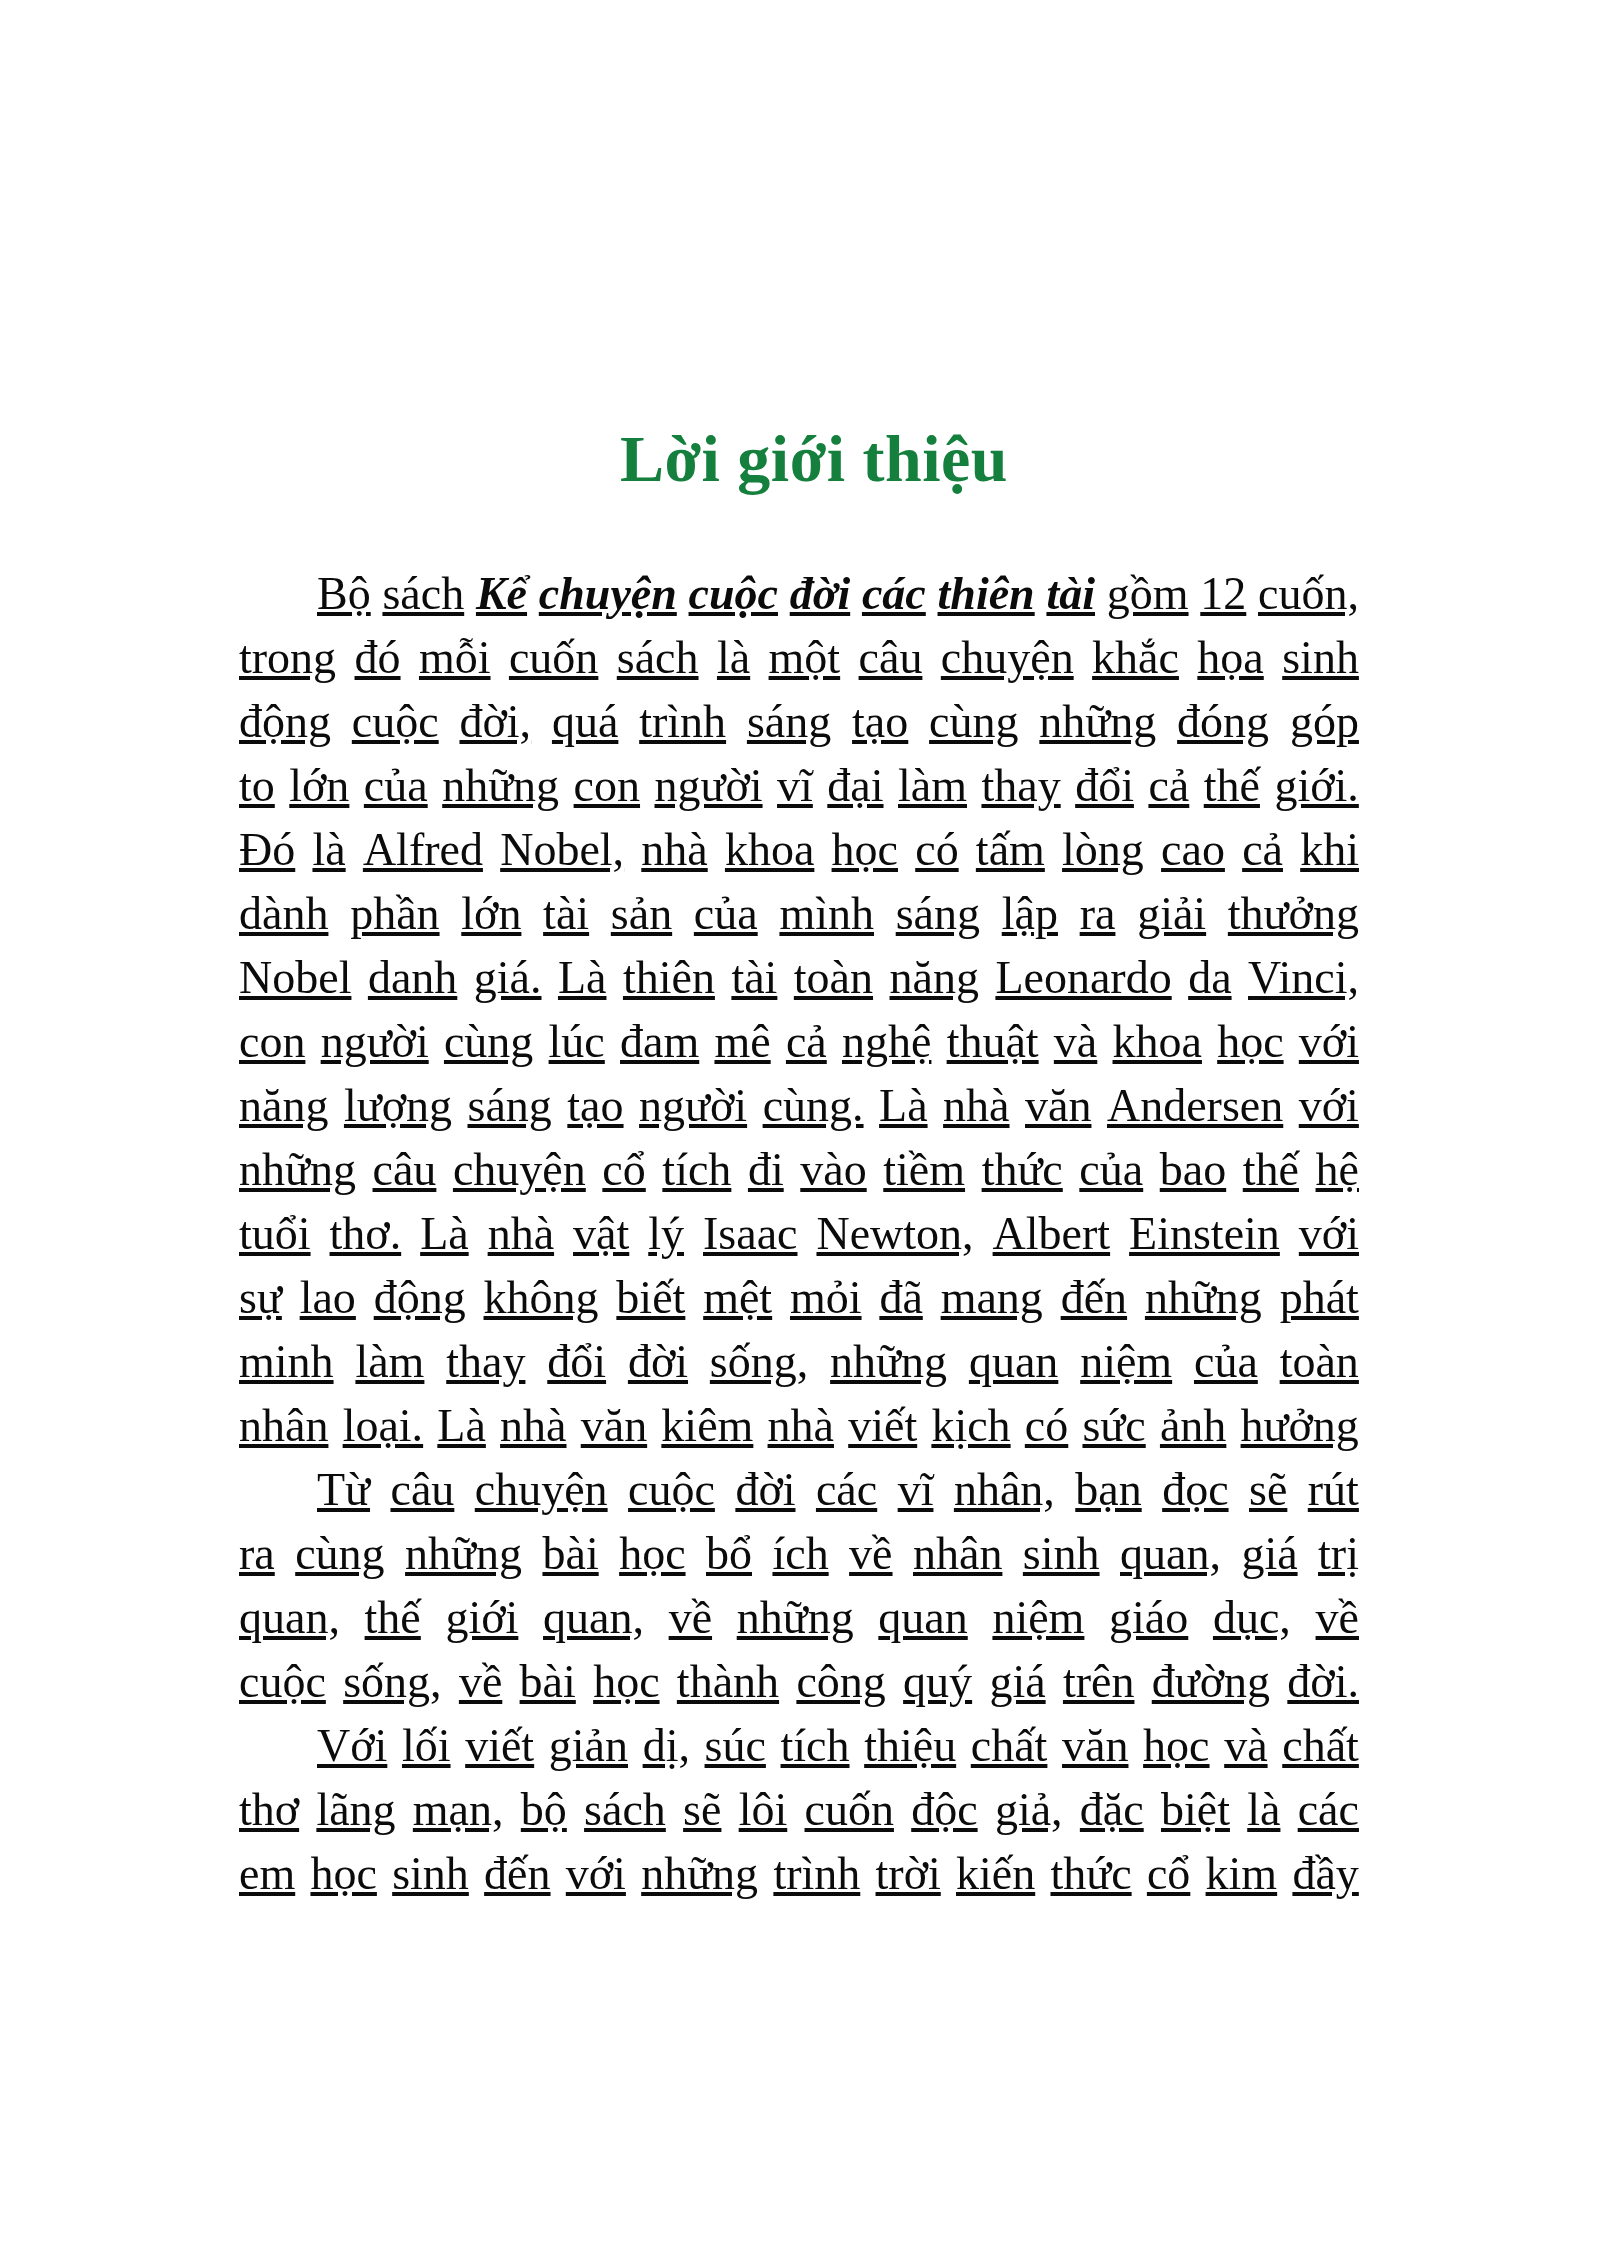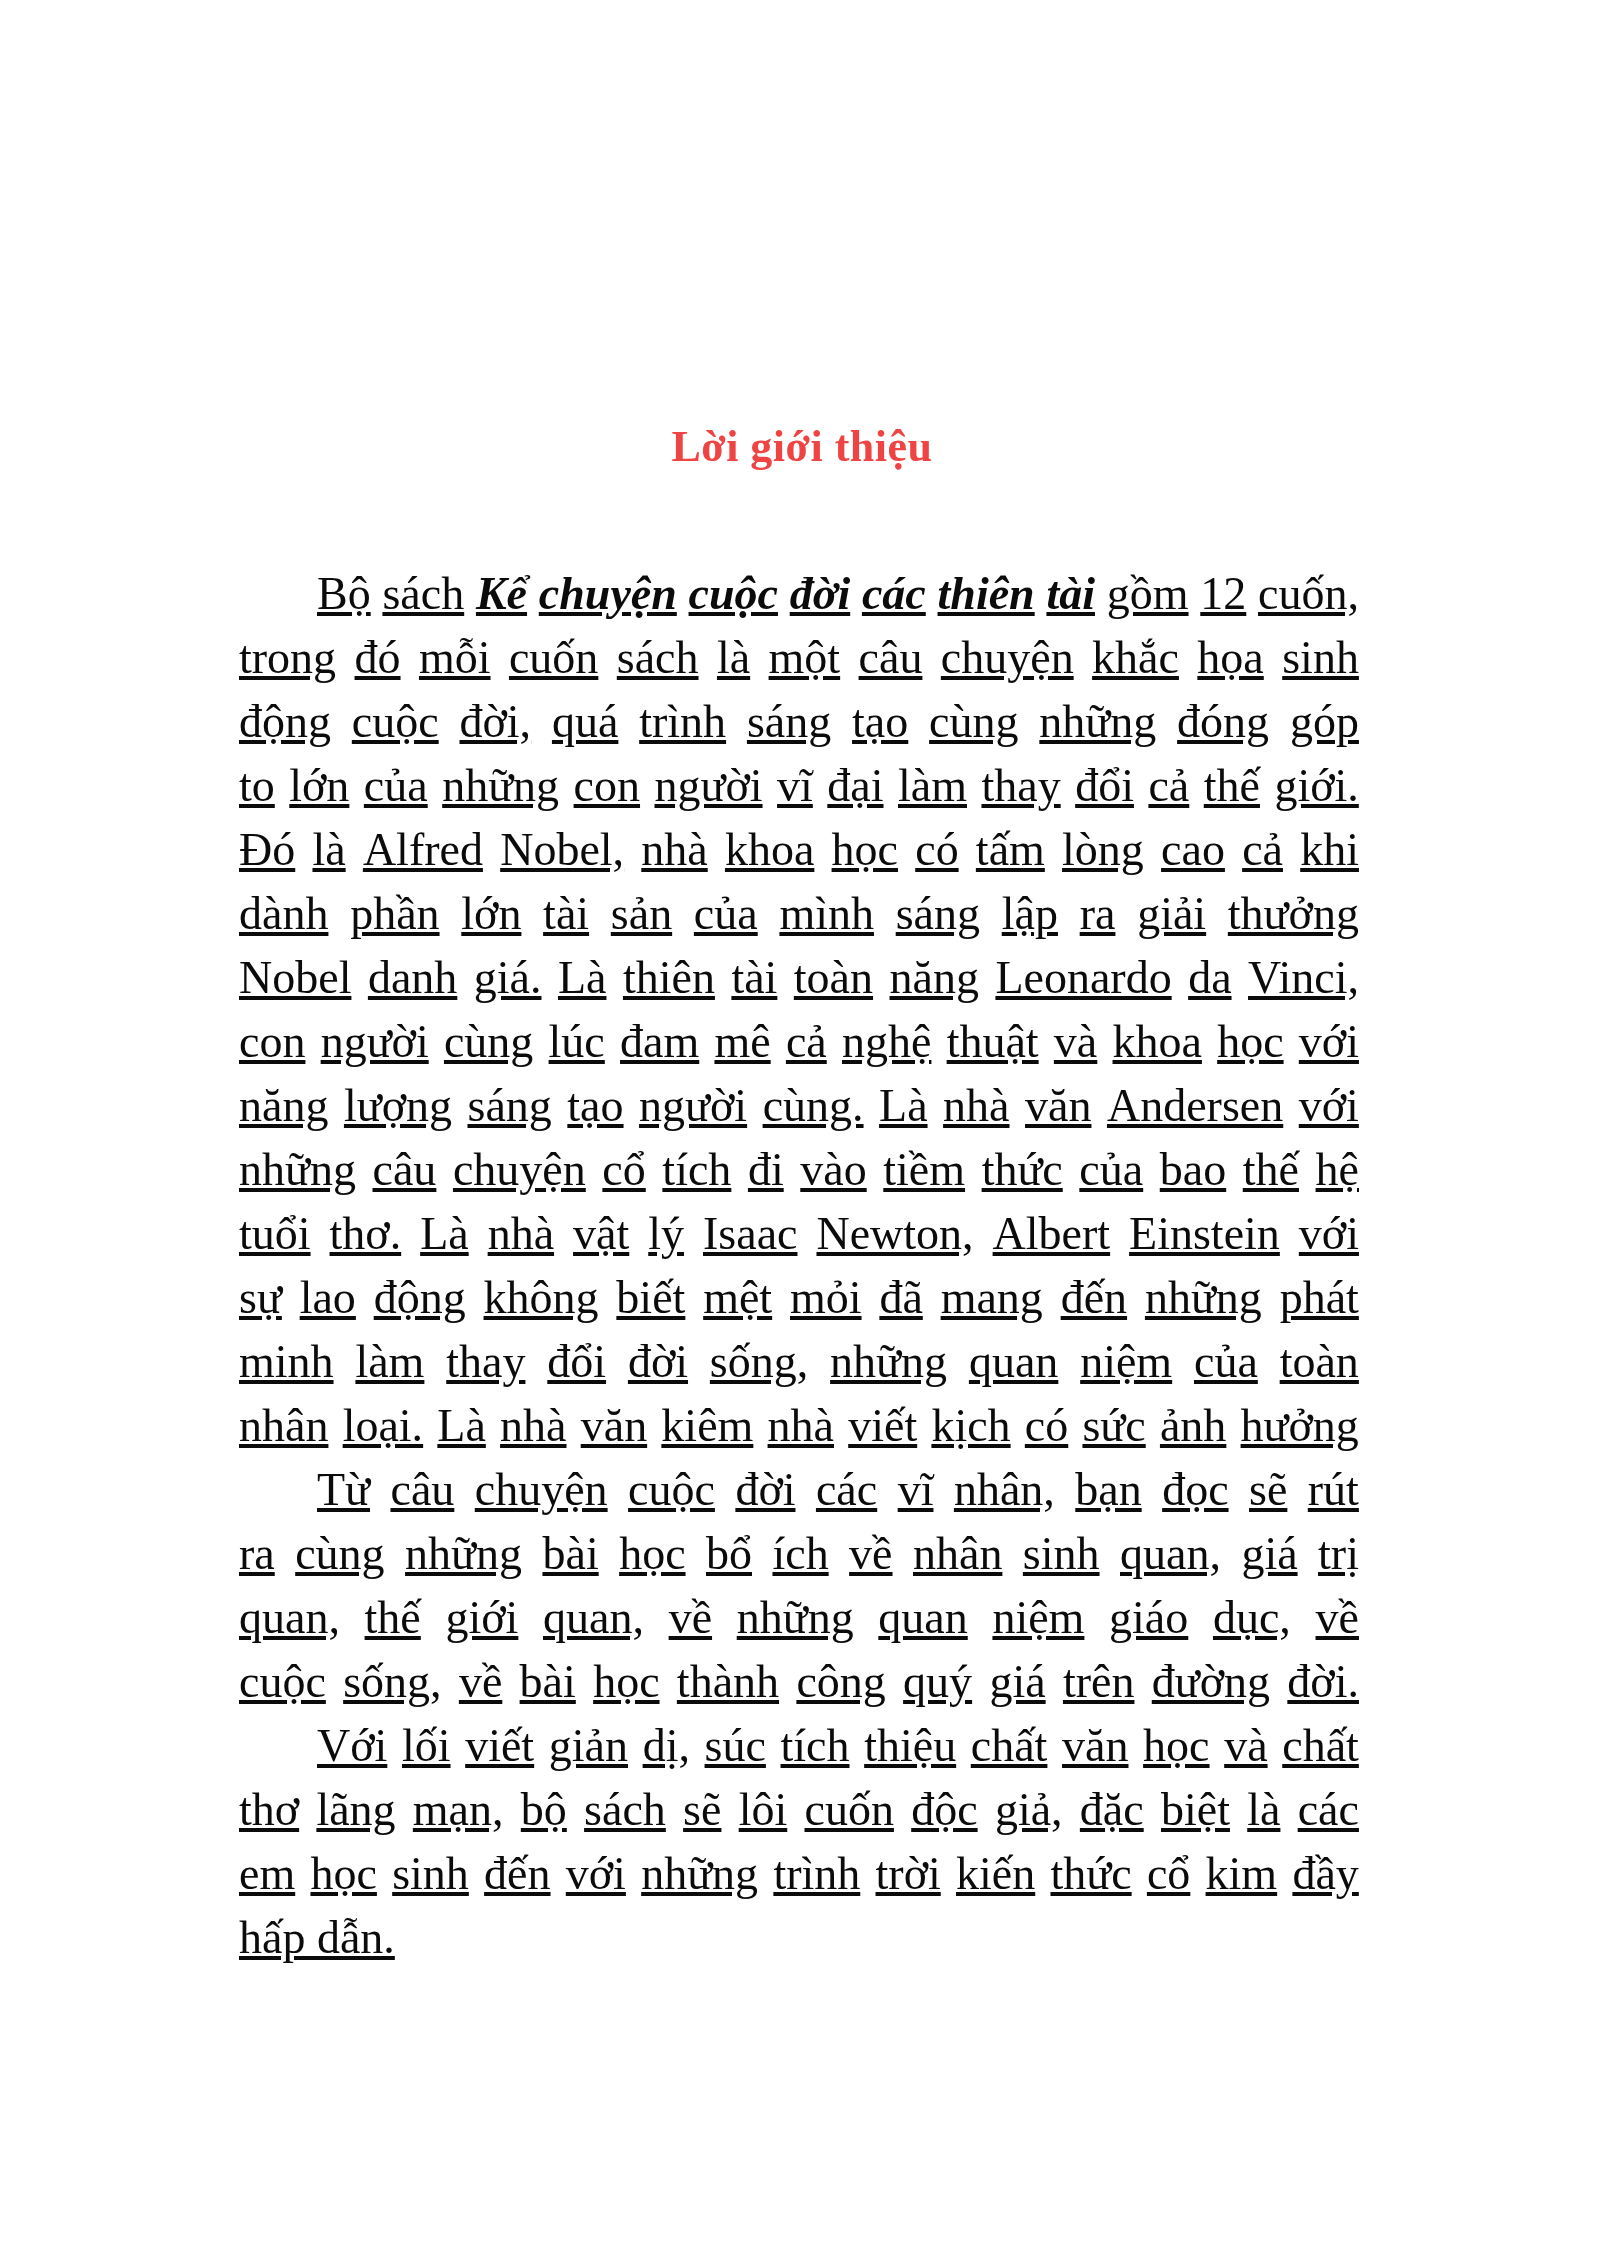--- a/index.html
+++ b/index.html
@@ -14,27 +14,27 @@
     background: #ffffff;
     overflow: hidden;
     font-family: "Liberation Serif", "DejaVu Serif", serif;
     color: #0b0b0b;
   }
   .title {
     position: absolute;
     left: 239px;
     top: 402px;
     width: 1120px;
-    margin: 3px;
+    margin: 15px;
     text-align: center;
-    font-size: 44px;
+    font-size: 66px;
     line-height: 84px;
     font-weight: 700;
     letter-spacing: 0.5px;
-    color: #ef4444;
+    color: #15803d;
   }
   .body-text {
     position: absolute;
     left: 239px;
     top: 562px;
     width: 1120px;
   }
   .paragraph {
     margin: 0;
     padding: 0;
@@ -372,17 +372,16 @@
           <span>với</span>
           <span>những</span>
           <span>trình</span>
           <span>trời</span>
           <span>kiến</span>
           <span>thức</span>
           <span>cổ</span>
           <span>kim</span>
           <span>đầy</span>
         </div>
-        <div class="line lline">hấp dẫn.</div>
       </div>
     </div>
 </div>
 
 
 </body></html>

